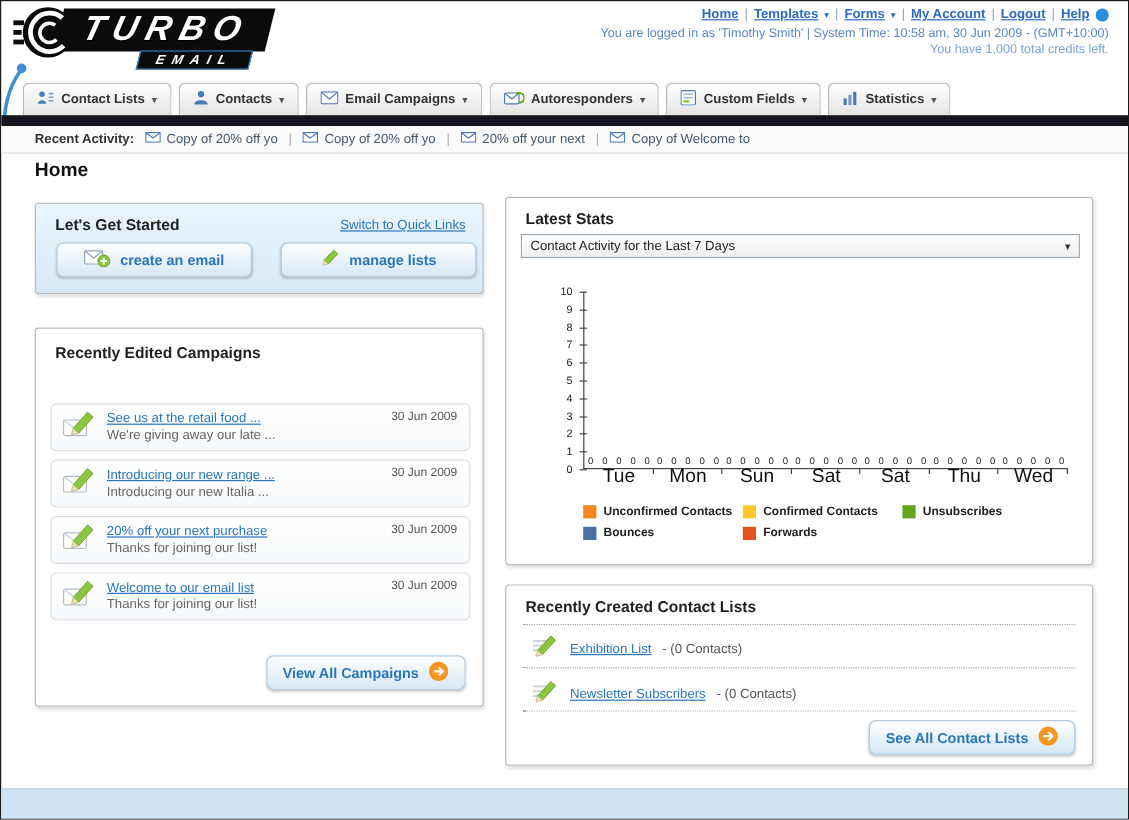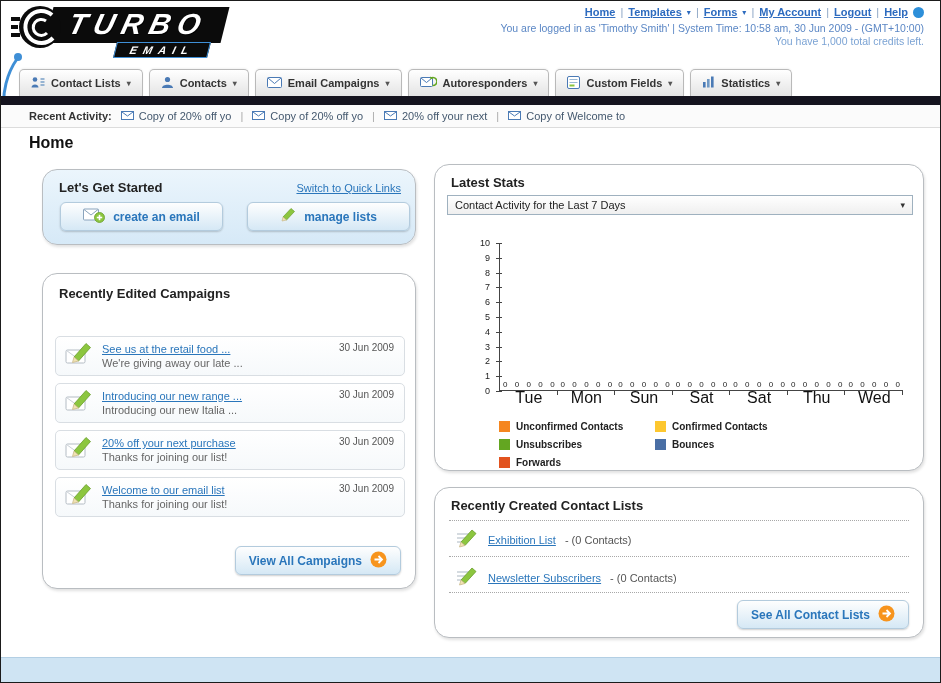--- a/index.html
+++ b/index.html
@@ -29,21 +29,21 @@
   .darkbar { position: absolute; top: 95px; left: 0; width: 941px; height: 9px; background: #15141f; }
 
   
   .activity { position: absolute; top: 104px; left: 0; width: 941px; height: 23px; background: #fbfbfb; border-bottom: 1px solid #dcdcdc; display: flex; align-items: center; padding-left: 28px; gap: 9px; font-size: 11px; color: #333; }
   .alabel { font-weight: bold; }
   .aitem { display: inline-flex; align-items: center; gap: 5px; color: #44586e; cursor: pointer; }
   .asep { color: #aaa; }
 
   
   .home-title { position: absolute; top: 133px; left: 28px; font-size: 16px; font-weight: bold; color: #111; }
-  .panel { position: absolute; background: #fff; border: 1px solid #b9bdc1; border-radius: 15px; box-shadow: 1px 2px 3px rgba(0,0,0,0.12); margin-left: 13px; }
+  .panel { position: absolute; background: #fff; border: 1px solid #b9bdc1; border-radius: 3px; box-shadow: 1px 2px 3px rgba(0,0,0,0.12); }
   .panel-title { position: absolute; font-size: 13px; font-weight: bold; color: #222; }
   .btn { display: inline-flex; align-items: center; gap: 8px; height: 29px; padding: 0 13px; border: 1px solid #b3cbdd; border-radius: 6px; background: linear-gradient(#fefefe, #d5e8f5); color: #2a76bb; font-weight: bold; font-size: 12px; cursor: pointer; box-shadow: 0 1px 2px rgba(0,0,0,0.2); white-space: nowrap; }
   .link { color: #2a76bb; text-decoration: underline; cursor: pointer; }
 
   
   #gs-panel { left: 28px; top: 168px; width: 374px; height: 76px; background: linear-gradient(#ebf5fc, #d6e9f7); }
   #gs-panel .panel-title { left: 16px; top: 10px; }
   .switch-link { position: absolute; right: 14px; top: 12px; font-size: 11px; }
   .gs-buttons { position: absolute; left: 17px; top: 32px; display: flex; gap: 24px; }
   .gs-buttons .btn { width: 163px; justify-content: center; }
@@ -71,21 +71,21 @@
   .ylabels { position: absolute; left: 24px; top: 14px; width: 26px; height: 148px; }
   .ytick { position: absolute; right: 5px; font-size: 9px; color: #222; transform: translateY(-50%); }
   .plot { position: absolute; left: 54px; top: 14px; width: 404px; height: 148px; border-left: 1px solid #444; border-bottom: 1px solid #444; }
   .ymark { position: absolute; left: -4px; width: 6px; height: 1px; background: #444; }
   .groups { position: absolute; left: 0; top: 0; width: 100%; height: 100%; display: flex; }
   .cgroup { flex: 1; position: relative; }
   .cgroup::after { content: ""; position: absolute; right: 0; bottom: -5px; width: 1px; height: 5px; background: #444; }
   .cvals { position: absolute; bottom: 1px; left: 3px; right: 3px; display: flex; justify-content: space-between; font-size: 8px; color: #222; }
   .clab { position: absolute; bottom: -17px; left: 0; width: 100%; text-align: center; font-size: 16px; color: #111; }
   .legend { position: absolute; left: 64px; top: 256px; width: 450px; display: flex; flex-wrap: wrap; }
-  .legend-entry { width: 156px; display: flex; align-items: center; gap: 6px; font-size: 10px; font-weight: bold; color: #222; margin-bottom: 7px; }
+  .legend-entry { width: 133px; display: flex; align-items: center; gap: 6px; font-size: 10px; font-weight: bold; color: #222; margin-bottom: 7px; }
   .swatch { width: 11px; height: 11px; display: inline-block; flex: 0 0 11px; }
 
   
   #lists-panel { left: 420px; top: 486px; width: 490px; height: 151px; }
   #lists-panel .panel-title { left: 16px; top: 10px; }
   .dotted { position: absolute; left: 14px; right: 14px; border-top: 1px dotted #a8a8a8; }
   .litem { position: absolute; left: 20px; display: flex; align-items: center; gap: 9px; font-size: 11px; }
   .ldetail { color: #555; }
   .seeall { position: absolute; right: 14px; top: 112px; }
 

